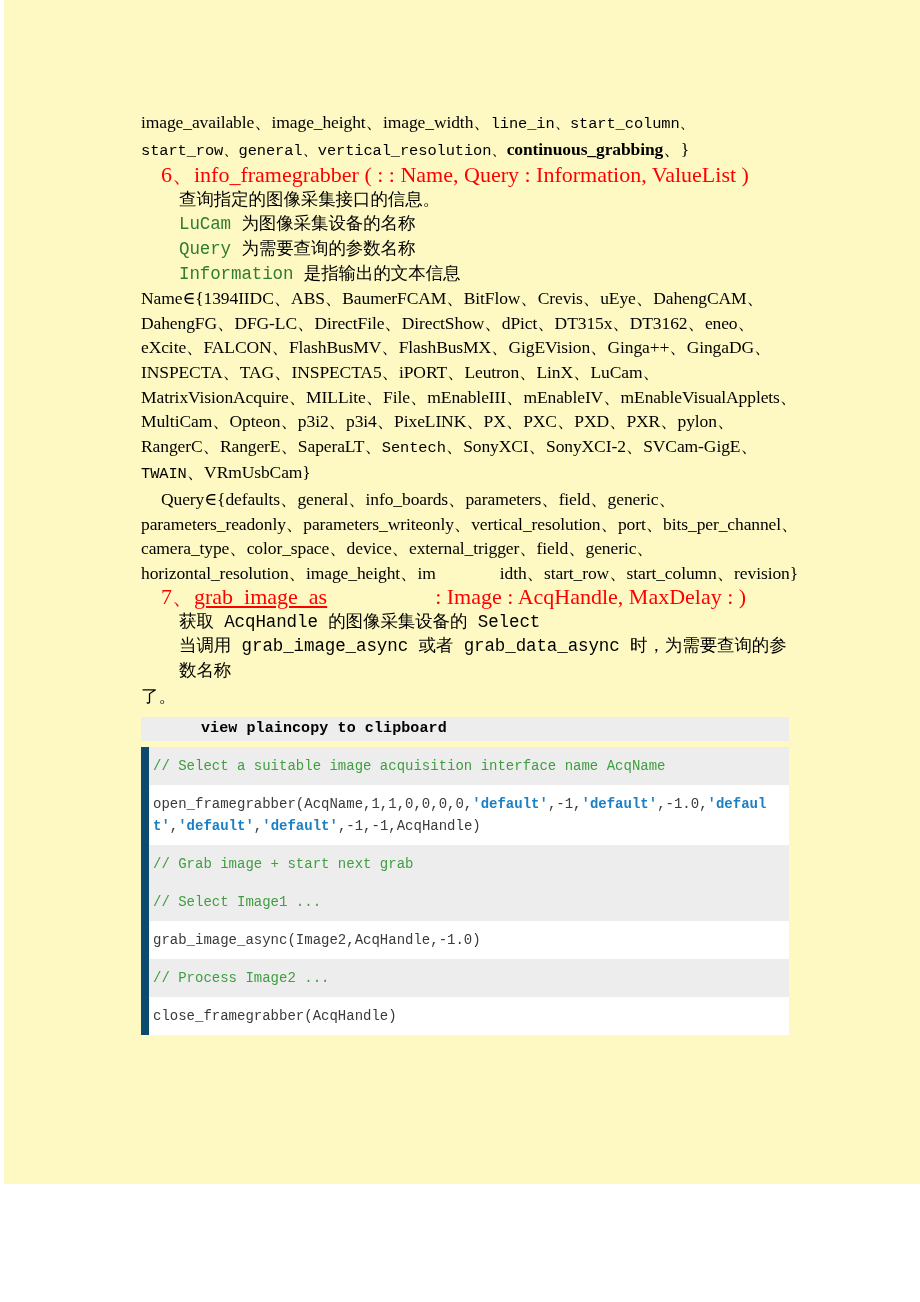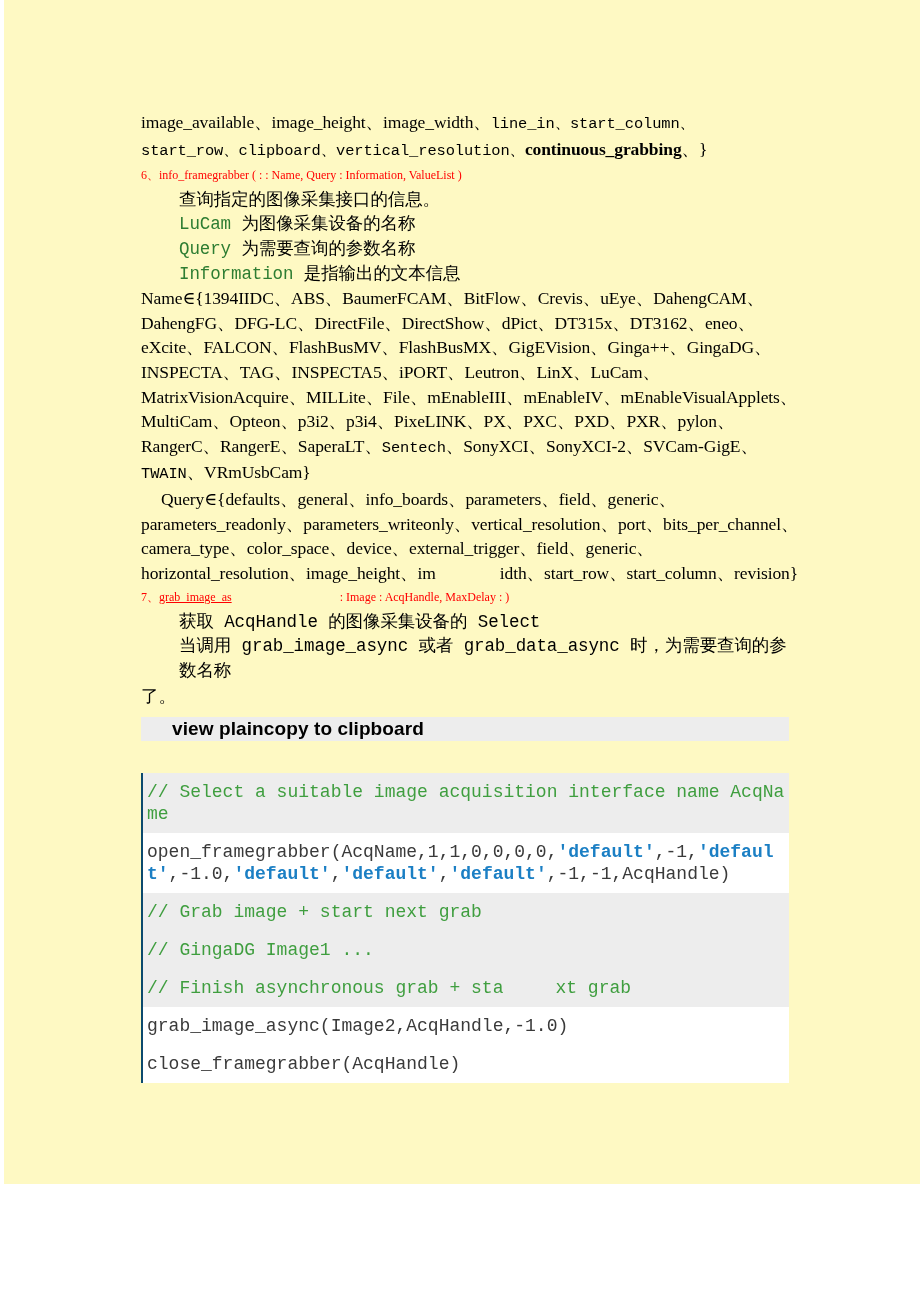--- a/index.html
+++ b/index.html
@@ -44,23 +44,24 @@
     font-size: 15.4px;
   }
   .bold {
     font-weight: bold;
   }
   .green {
     color: #2e7d32;
   }
   .heading-red {
     font-family: "Liberation Serif", "DejaVu Serif", serif;
-    font-size: 12px;
+    font-size: 22px;
     line-height: 24.6px;
     color: #ff0000;
+    margin-left: 20px;
   }
   .indent1 {
     padding-left: 38px;
     font-family: Liberation Mono, monospace;
   }
   .indent-sm {
     padding-left: 20px;
   }
   .underline-gap {
     text-decoration: underline;
@@ -76,36 +77,36 @@
 
   
   .codewrap {
     margin-top: 9px;
     width: 648px;
   }
   .code-toolbar {
     background: #ededed;
     height: 24px;
     line-height: 24px;
-    padding-left: 31px;
-    font-family: Liberation Sans, sans-serif;
-    font-size: 19px;
+    padding-left: 60px;
+    font-family: Liberation Mono, monospace;
+    font-size: 15px;
     font-weight: bold;
     color: #000000;
     letter-spacing: 0.1px;
   }
   .code-toolbar .tb-item {
     display: inline;
   }
   .code-body {
-    margin-top: 32px;
-    border-left: 2px solid #0c4a6e;
+    margin-top: 6px;
+    border-left: 8px solid #0c4a6e;
     background: #ffffff;
     font-family: "Liberation Mono", "DejaVu Sans Mono", monospace;
-    font-size: 18px;
+    font-size: 14px;
     line-height: 22px;
   }
   .code-line {
     padding: 8px 0 8px 4px;
     white-space: pre-wrap;
     word-break: break-all;
   }
   .code-line.shaded {
     background: #ededed;
   }
@@ -128,21 +129,21 @@
   }
 </style>
 </head>
 <body>
 
 <div class="page">
   <div class="doc-body">
 
     <div class="para"><span>image_available、image_height、image_width、</span><span class="mono">line_in、start_column、</span></div>
 
-    <div class="para"><span class="mono">start_row、clipboard、vertical_resolution、</span><span class="bold">continuous_grabbing</span><span>、}</span></div>
+    <div class="para"><span class="mono">start_row、general、vertical_resolution、</span><span class="bold">continuous_grabbing</span><span>、}</span></div>
 
     <div class="heading-red">6、info_framegrabber ( : : Name, Query : Information, ValueList )</div>
 
     <div class="para indent1">查询指定的图像采集接口的信息。</div>
 
     <div class="para indent1"><span class="green">LuCam</span><span> 为图像采集设备的名称</span></div>
     <div class="para indent1"><span class="green">Query</span><span> 为需要查询的参数名称</span></div>
     <div class="para indent1"><span class="green">Information</span><span> 是指输出的文本信息</span></div>
 
     <div class="para"><span>Name∈{</span><span>1394IIDC、ABS、BaumerFCAM、BitFlow、Crevis、uEye、</span><span>DahengCAM、DahengFG、DFG-LC、DirectFile、DirectShow、dPict、DT315x、DT3162、</span><span>eneo、eXcite、FALCON、FlashBusMV、FlashBusMX、GigEVision、Ginga++、</span><span>GingaDG、INSPECTA、TAG、INSPECTA5、iPORT、Leutron、LinX、LuCam、</span><span>MatrixVisionAcquire、MILLite、File、mEnableIII、mEnableIV、mEnableVisualApplets、</span><span>MultiCam、Opteon、p3i2、p3i4、PixeLINK、PX、PXC、PXD、PXR、pylon、</span><span>RangerC、RangerE、SaperaLT、</span><span class="mono">Sentech</span><span>、SonyXCI、SonyXCI-2、SVCam-GigE、</span><span class="mono">TWAIN</span><span>、VRmUsbCam}</span></div>
@@ -155,21 +156,21 @@
     <div class="para indent1">当调用 grab_image_async 或者 grab_data_async 时，为需要查询的参数名称</div>
     <div class="para">了。</div>
 
     <div class="codewrap">
       <div class="code-toolbar"><span class="tb-item">view</span>&nbsp;<span class="tb-item">plaincopy</span>&nbsp;<span class="tb-item">to clipboard</span></div>
 
       <div class="code-body" id="code-body">
           <div class="code-line shaded"><span class="cmt">// Select a suitable image acquisition interface name AcqName</span></div>
           <div class="code-line plain"><span class="codetxt">open_framegrabber(AcqName,1,1,0,0,0,0,</span><span class="kw">'default'</span><span class="codetxt">,-1,</span><span class="kw">'default'</span><span class="codetxt">,-1.0,</span><span class="kw">'default'</span><span class="codetxt">,</span><span class="kw">'default'</span><span class="codetxt">,</span><span class="kw">'default'</span><span class="codetxt">,-1,-1,AcqHandle)</span></div>
           <div class="code-line shaded"><span class="cmt">// Grab image + start next grab</span></div>
-          <div class="code-line shaded"><span class="cmt">// GingaDG Image1 ...</span></div>
-          <div class="code-line shaded"><span class="cmt">// Finish asynchronous grab + sta</span><span class="code-gap"></span><span class="cmt">xt grab</span></div>
+          <div class="code-line shaded"><span class="cmt">// Select Image1 ...</span></div>
           <div class="code-line plain"><span class="codetxt">grab_image_async(Image2,AcqHandle,-1.0)</span></div>
+          <div class="code-line shaded"><span class="cmt">// Process Image2 ...</span></div>
           <div class="code-line plain"><span class="codetxt">close_framegrabber(AcqHandle)</span></div>
         </div>
     </div>
 
   </div>
 </div>
 
 </body></html>

